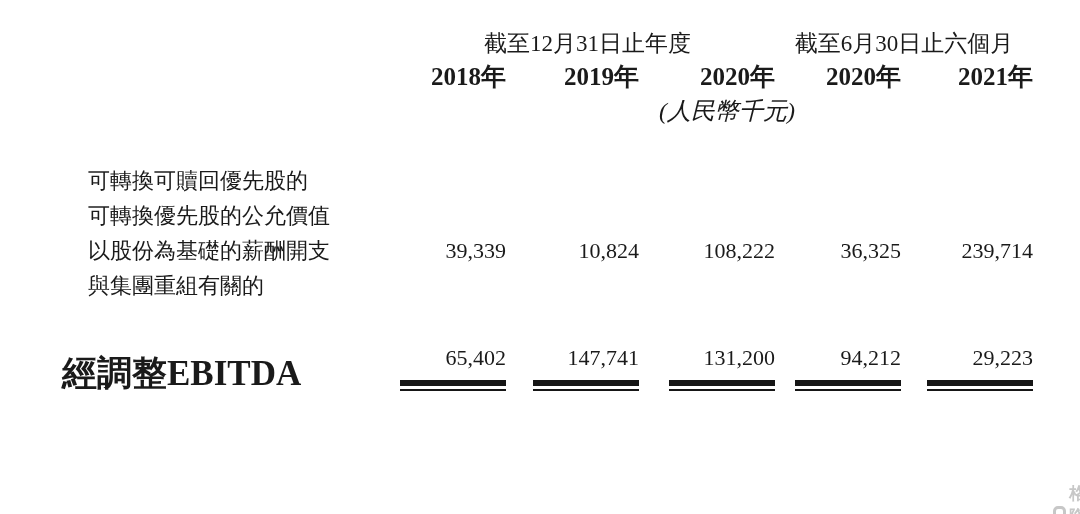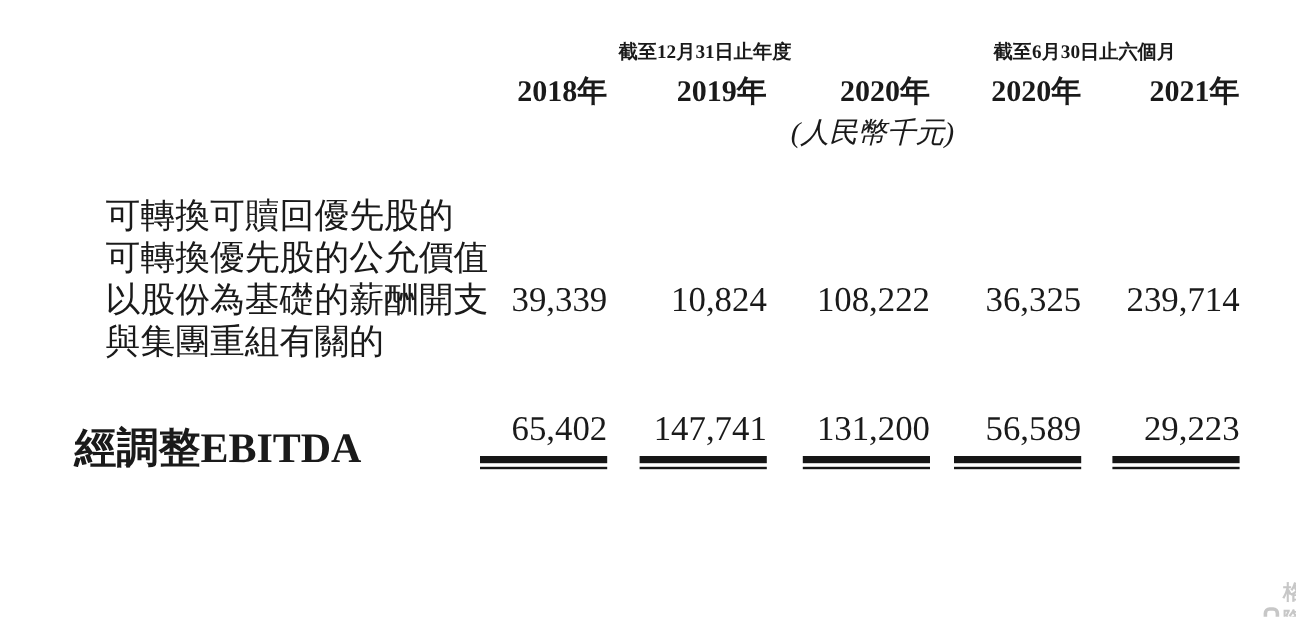--- a/index.html
+++ b/index.html
@@ -6,24 +6,24 @@
   body {
     width:1080px; height:514px;
     background:#ffffff;
     font-family:"Liberation Serif","DejaVu Serif",serif;
     color:#1a1a1a;
     position:relative;
     overflow:hidden;
   }
   .sheet { position:absolute; left:62px; top:28px; }
   table { border-collapse:collapse; table-layout:fixed; width:971px; }
-  td { padding:0; vertical-align:bottom; font-size:29px; line-height:35px; white-space:nowrap; }
+  td { padding:0; vertical-align:bottom; font-size:22px; line-height:35px; white-space:nowrap; }
 
   tr.h1 { height:30px; }
-  tr.h1 td { font-weight:bold; font-size:16px; line-height:28px;text-align:center; }
+  tr.h1 td { font-weight:normal; font-size:23px; line-height:28px;text-align:center; }
   .grp-c { text-align:center; }
   .grp-r { text-align:right; }
 
   tr.h2 { height:36px; }
   tr.h2 td { font-weight:bold; font-size:25px; line-height:34px; }
 
   tr.h3 { height:33px; }
   tr.h3 td { font-style:italic; font-size:24px; line-height:31px; }
   .unit { text-align:right; }
   .unit .shift { position:relative; left:20px; }
@@ -159,21 +159,21 @@
       </td>
       <td class="num">
         <span>147,741</span>
         <div class="dbl-rule"></div>
       </td>
       <td class="num">
         <span>131,200</span>
         <div class="dbl-rule"></div>
       </td>
       <td class="num">
-        <span>56,589</span>
+        <span>94,212</span>
         <div class="dbl-rule"></div>
       </td>
       <td class="num">
         <span>29,223</span>
         <div class="dbl-rule"></div>
       </td>
     </tr>
   </tbody>
     </table>
 </div>

